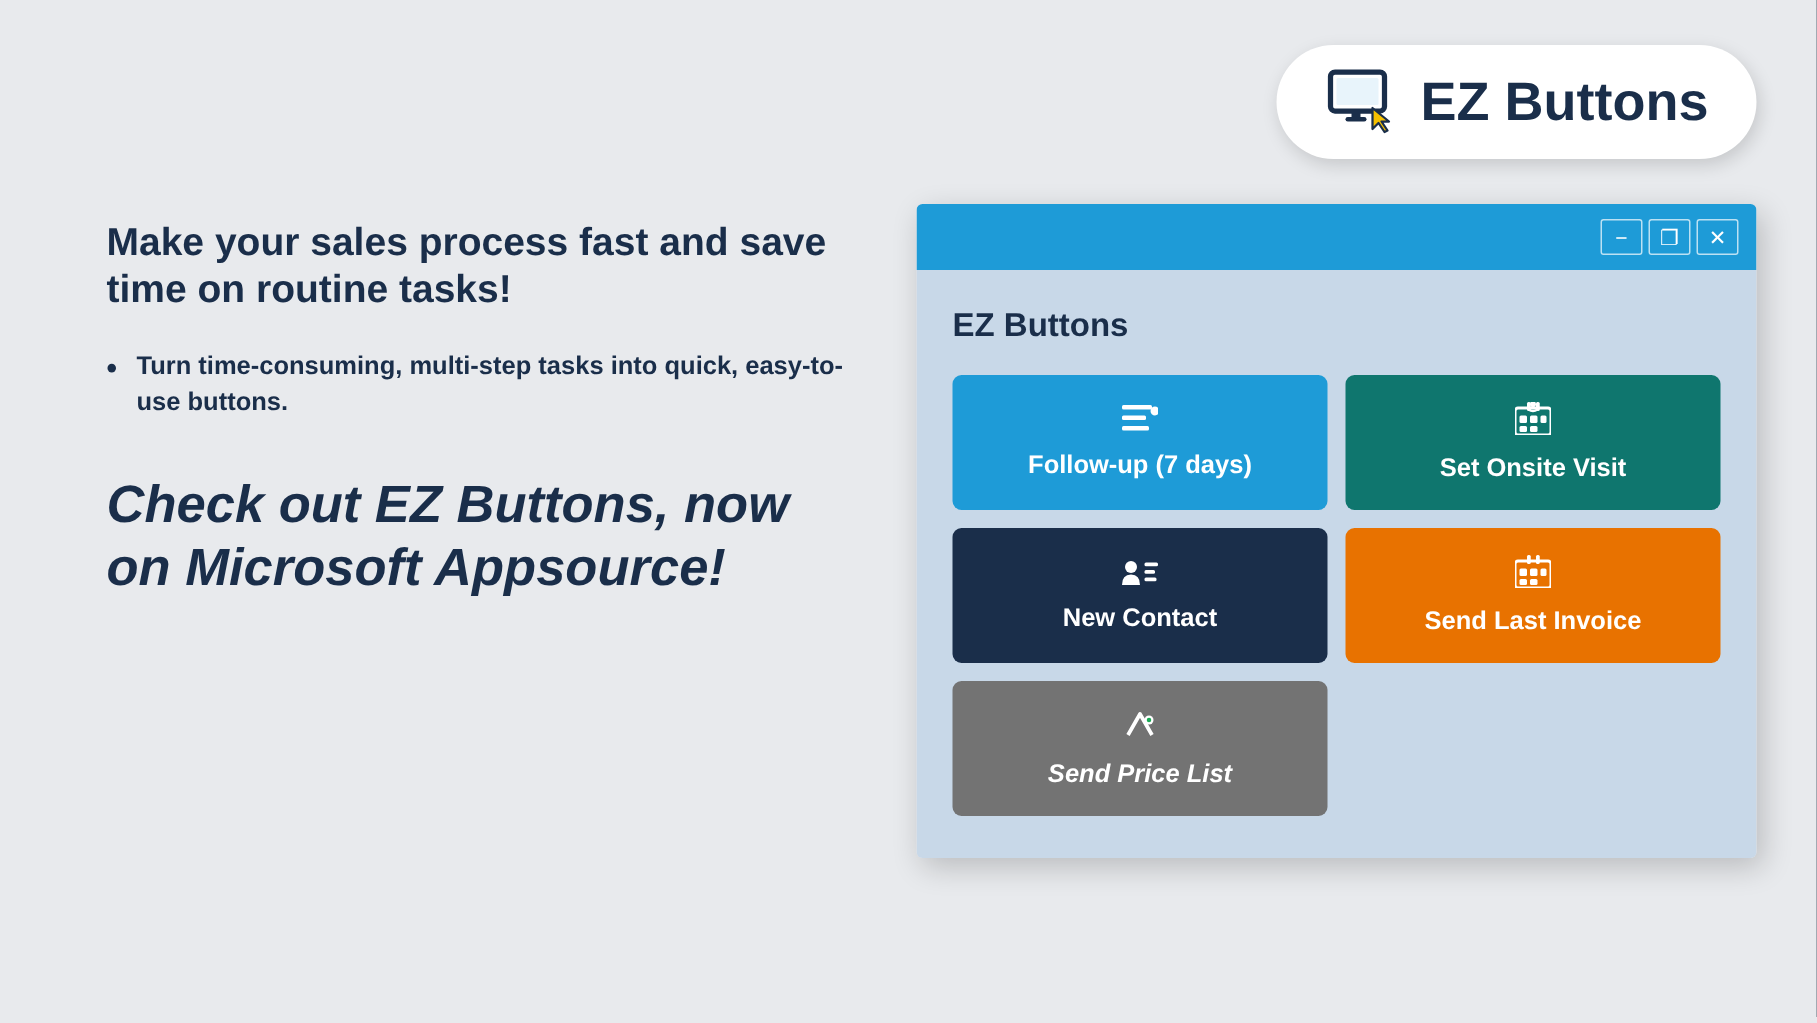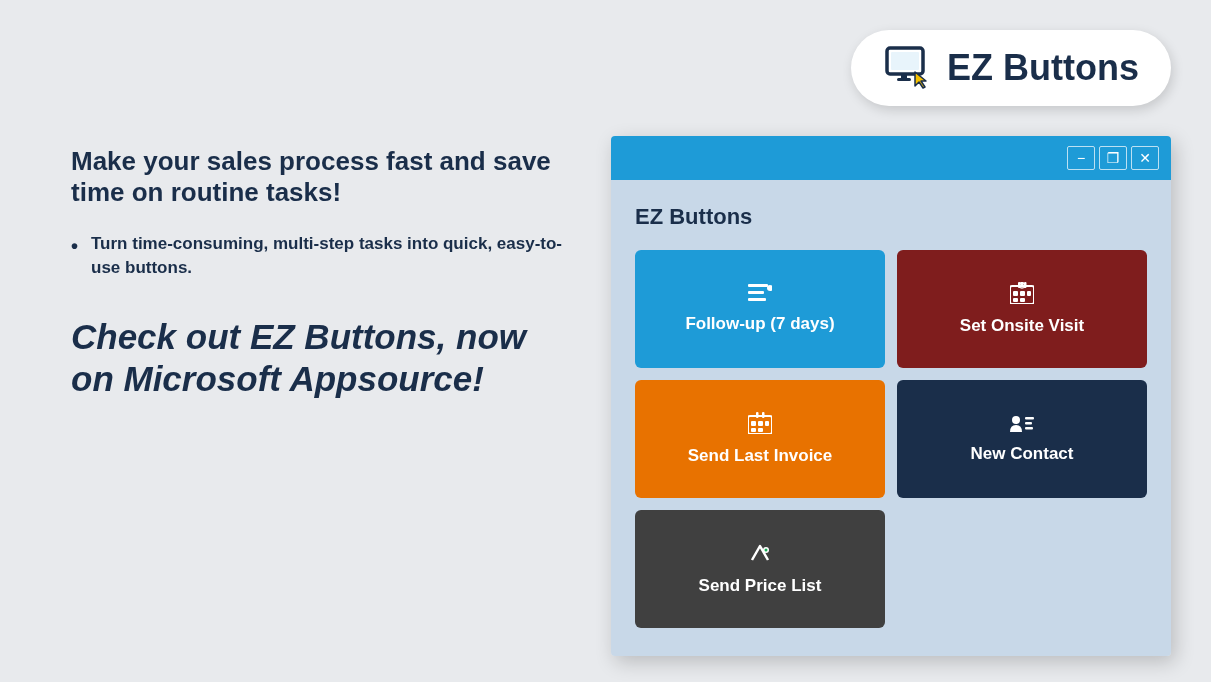--- a/index.html
+++ b/index.html
@@ -154,43 +154,43 @@
 
     .buttons-grid {
       display: grid;
       grid-template-columns: 1fr 1fr;
       gap: 12px;
     }
 
     .ez-btn {
       border: none;
       border-radius: 6px;
-      padding: 32px 16px;
+      padding: 18px 16px;
       cursor: pointer;
       display: flex;
       flex-direction: column;
       align-items: center;
       gap: 8px;
       font-size: 17px;
       font-weight: 700;
       color: white;
       min-height: 90px;
       justify-content: center;
     }
 
     .ez-btn .btn-icon {
       font-size: 22px;
       line-height: 1;
     }
 
     .btn-followup { background: #1e9bd7; }
-    .btn-onsite   { background: #7f1d1d; }
+    .btn-onsite   { background: #0f766e; }
     .btn-contact  { background: #1a2e4a; }
     .btn-invoice  { background: #e87200; }
-    .btn-pricelist { background: #404040; }
+    .btn-pricelist { background: #737373; font-style: italic; }
     .btn-callback  { background: #1e9bd7; }
   </style>
 </head>
 <body>
 
 <div class="outer-container">
 
   <div class="logo-area">
     <div class="logo-pill">
       <svg class="logo-icon" viewBox="0 0 52 52" fill="none" xmlns="http://www.w3.org/2000/svg">
@@ -253,49 +253,49 @@
                   <rect x="8" y="0" width="2.5" height="6" rx="1" fill="white"></rect>
                   <rect x="14" y="0" width="2.5" height="6" rx="1" fill="white"></rect>
 
                   <circle cx="12" cy="1.5" r="2" fill="white"></circle>
                   <path d="M9 5 Q12 7 15 5" stroke="white" stroke-width="1.5" fill="none"></path>
                 </svg>
               </span>
               <span>Set Onsite Visit</span>
             </button>
 
+            <button class="ez-btn btn-contact">
+              <span class="btn-icon">
+                <svg width="24" height="18" viewBox="0 0 24 18" fill="white">
+                  <circle cx="6" cy="6" r="4" fill="white"></circle>
+                  <path d="M0 18 Q0 11 6 11 Q12 11 12 18" fill="white"></path>
+                  <rect x="15" y="3" width="9" height="2.5" rx="1"></rect>
+                  <rect x="15" y="8" width="7" height="2.5" rx="1"></rect>
+                  <rect x="15" y="13" width="8" height="2.5" rx="1"></rect>
+                </svg>
+              </span>
+              <span>New Contact</span>
+            </button>
+
             <button class="ez-btn btn-invoice">
               <span class="btn-icon">
                 <svg width="24" height="22" viewBox="0 0 24 22" fill="white">
                   <rect x="0" y="4" width="24" height="18" rx="2" fill="none" stroke="white" stroke-width="2"></rect>
                   <rect x="3" y="9" width="5" height="5" rx="1" fill="white"></rect>
                   <rect x="10" y="9" width="5" height="5" rx="1" fill="white"></rect>
                   <rect x="17" y="9" width="4" height="5" rx="1" fill="white"></rect>
                   <rect x="3" y="16" width="5" height="4" rx="1" fill="white"></rect>
                   <rect x="10" y="16" width="5" height="4" rx="1" fill="white"></rect>
                   <rect x="8" y="0" width="2.5" height="6" rx="1" fill="white"></rect>
                   <rect x="14" y="0" width="2.5" height="6" rx="1" fill="white"></rect>
                 </svg>
               </span>
               <span>Send Last Invoice</span>
             </button>
 
-            <button class="ez-btn btn-contact">
-              <span class="btn-icon">
-                <svg width="24" height="18" viewBox="0 0 24 18" fill="white">
-                  <circle cx="6" cy="6" r="4" fill="white"></circle>
-                  <path d="M0 18 Q0 11 6 11 Q12 11 12 18" fill="white"></path>
-                  <rect x="15" y="3" width="9" height="2.5" rx="1"></rect>
-                  <rect x="15" y="8" width="7" height="2.5" rx="1"></rect>
-                  <rect x="15" y="13" width="8" height="2.5" rx="1"></rect>
-                </svg>
-              </span>
-              <span>New Contact</span>
-            </button>
-
             <button class="ez-btn btn-pricelist">
               <span class="btn-icon">
                 <svg width="24" height="22" viewBox="0 0 24 22" fill="white">
                   <path d="M4 18 L12 4 L20 18" stroke="white" stroke-width="2.5" fill="none" stroke-linejoin="round"></path>
                   <circle cx="18" cy="8" r="3" fill="white"></circle>
                   <circle cx="18" cy="8" r="1.5" fill="#1aaa55"></circle>
                 </svg>
               </span>
               <span>Send Price List</span>
             </button>

